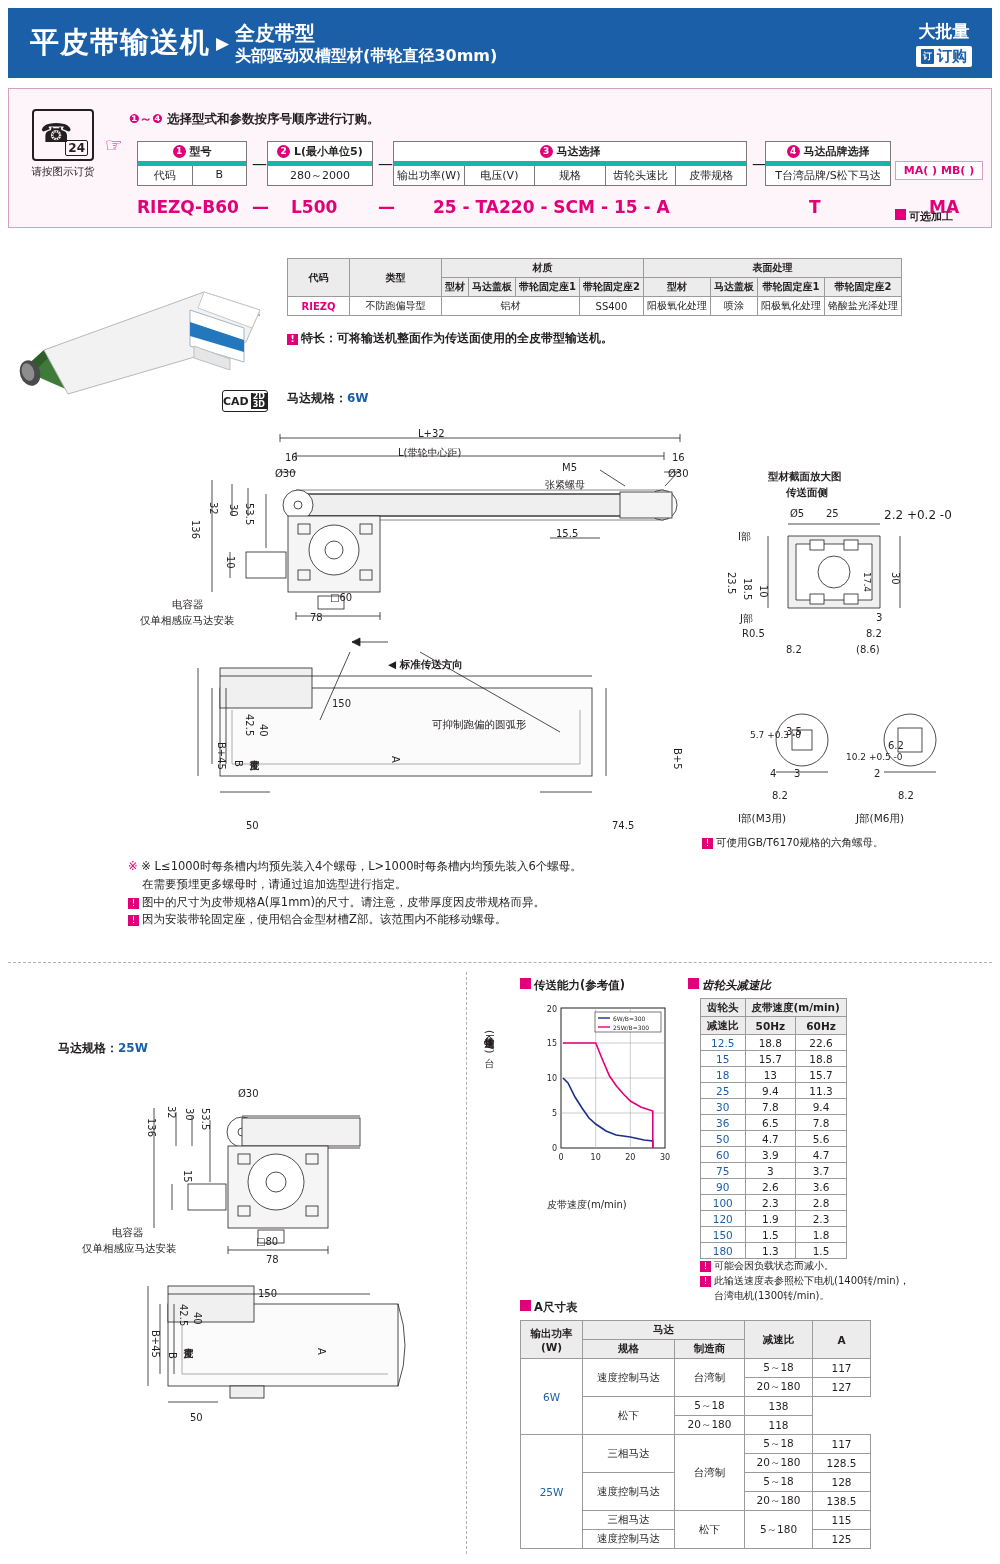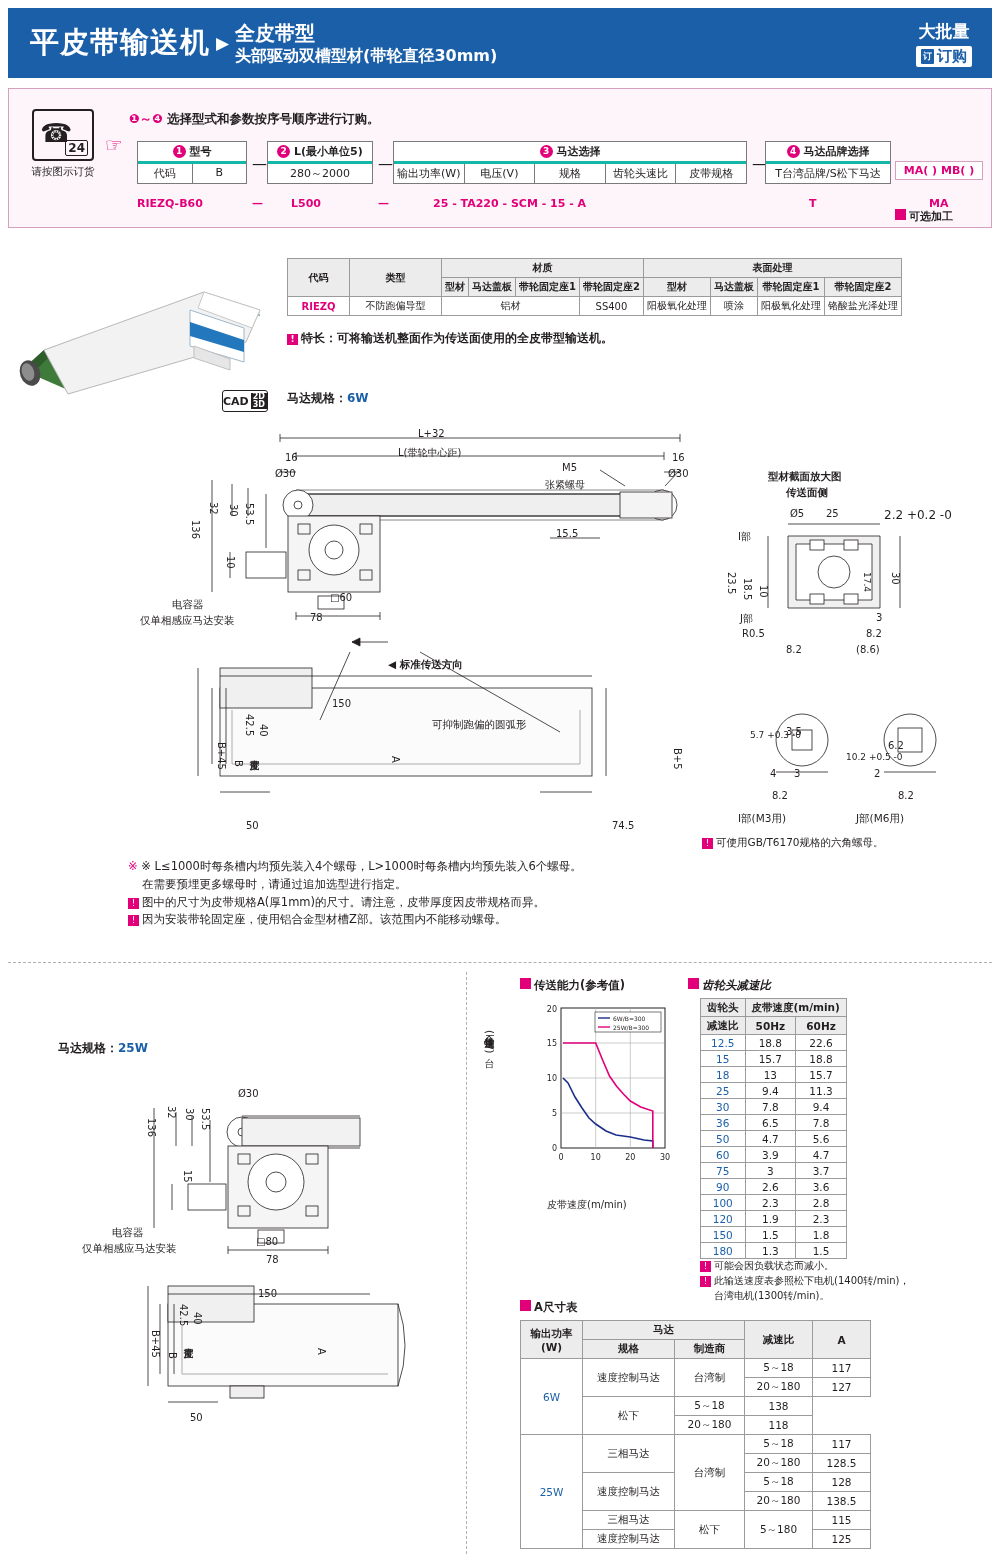--- a/index.html
+++ b/index.html
@@ -68,33 +68,33 @@
 
   .order-note { position: absolute; left: 120px; top: 22px; font-size: 12.5px; font-weight: bold; }
   .cir {
     display: inline-block; width: 13px; height: 13px; line-height: 13px; border-radius: 50%;
     background: #e2007a; color: #fff; font-size: 9px; text-align: center; vertical-align: 1px;
   }
 
   .grp { position: absolute; border: 1px solid #7a7a7a; background: #fff; }
   .grp-hd {
     text-align: center; font-size: 11px; font-weight: bold; padding: 2px 0;
-    border-bottom: 3px solid #14b8a6; background: #fff; white-space: nowrap;
+    border-bottom: 5px solid #14b8a6; background: #fff; white-space: nowrap;
   }
   .grp-row { display: flex; }
   .grp-cell {
     flex: 1; text-align: center; font-size: 11px; padding: 2px 2px; border-right: 1px solid #7a7a7a;
     white-space: nowrap;
   }
   .grp-cell:last-child { border-right: none; }
   .dash { position: absolute; font-size: 15px; color: #231f20; }
 
   .code-line {
     position: absolute; left: 120px; top: 198px; width: 860px; height: 22px;
-    color: #e2007a; font-weight: bold; font-size: 11px;
+    color: #e2007a; font-weight: bold; font-size: 17px;
   }
   .code-line span { position: absolute; white-space: nowrap; }
 
   .opt-note { position: absolute; left: 886px; top: 120px; font-size: 11px; font-weight: bold; }
 
   
   table.spec { border-collapse: collapse; font-size: 10px; }
   table.spec td, table.spec th { border: 1px solid #9b9b9b; text-align: center; padding: 2px 3px; }
   .spec-wrap { position: absolute; left: 287px; top: 258px; }
   .spec .hd { background: #ececec; font-weight: bold; }

